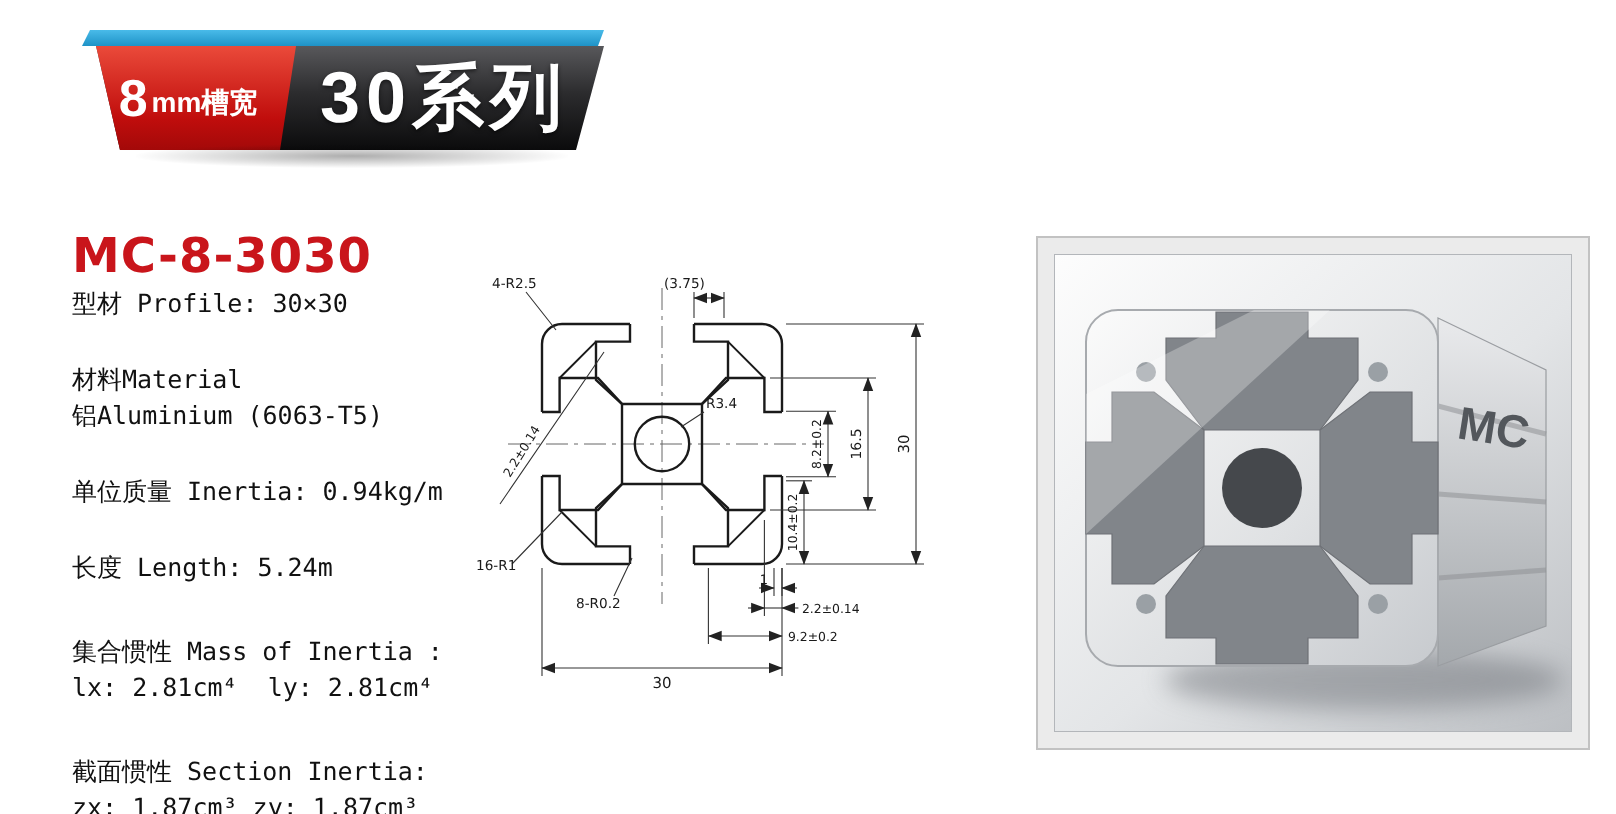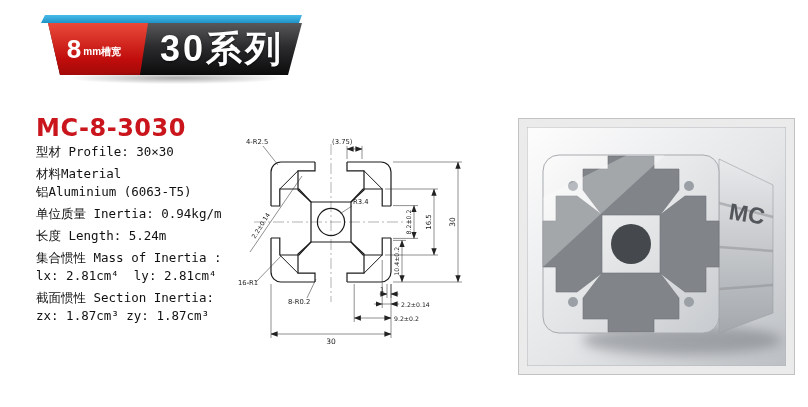--- a/index.html
+++ b/index.html
@@ -12,33 +12,33 @@
               clip-path:polygon(5px 0,100% 0,calc(100% - 3px) 100%,1px 100%)}
   .ribbon-body{height:52px;display:flex;align-items:stretch;
                background:linear-gradient(180deg,#58585b,#2c2c2e 45%,#0b0b0c);
                clip-path:polygon(8px 0,100% 0,calc(100% - 14px) 100%,20px 100%)}
   .ribbon-shadow{position:absolute;left:28px;right:18px;top:57px;height:12px;
                background:radial-gradient(ellipse at center,rgba(0,0,0,.32),transparent 72%)}
   .ribbon-red{width:108px;display:flex;align-items:center;justify-content:center;gap:2px;
               background:linear-gradient(180deg,#ea4a3a,#c00d0c 70%,#a30909);
               clip-path:polygon(0 0,100% 0,calc(100% - 8px) 100%,0 100%);color:#fff}
   .slot-num{font-size:26px;font-weight:bold;line-height:1}
-  .slot-unit{font-size:10px;font-weight:bold;padding-top:6px}
+  .slot-unit{font-size:14px;font-weight:bold;padding-top:6px}
   .ribbon-series{flex:1;display:flex;align-items:center;padding-left:12px;color:#fff;
                  font-size:36px;font-weight:bold;letter-spacing:3px;
                  text-shadow:0 1px 2px rgba(0,0,0,.6)}
 
   
   .model{position:absolute;left:36px;top:114px;font-size:24px;font-weight:bold;
          color:#c9151b;letter-spacing:.5px;font-family:"DejaVu Sans",sans-serif}
   .specs{position:absolute;left:36px;top:143px;width:215px;color:#111;
          font-family:"DejaVu Sans Mono","DejaVu Sans",monospace;font-size:12.5px}
   .sp{line-height:18px;white-space:pre-wrap}
-  .g{margin-top:4px}
-  .gg{margin-top:4px}
+  .g{margin-top:20px}
+  .gg{margin-top:24px}
 
   
   .cad{position:absolute;left:236px;top:132px}
   .cad svg{display:block}
   .cad text{font-family:"DejaVu Sans","Liberation Sans",sans-serif;fill:#1a1a1a}
 
   
   .photo{position:absolute;left:518px;top:118px;width:277px;height:257px;margin:0;
          box-sizing:border-box;background:#ebebeb;border:1px solid #c2c2c2;padding:8px}
   .photo svg{display:block}

